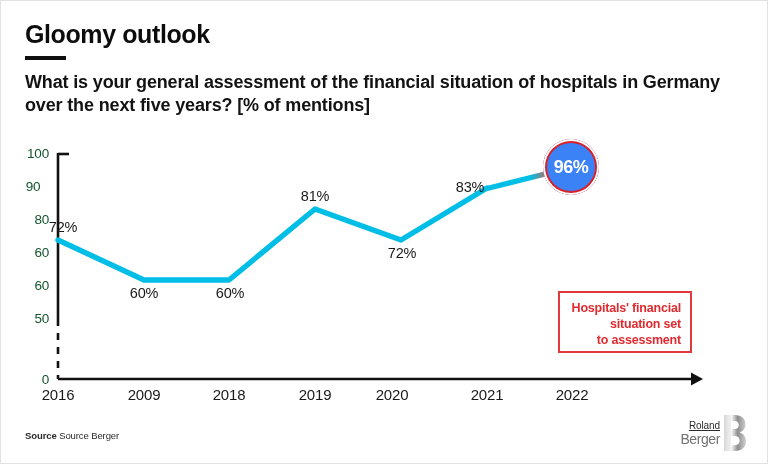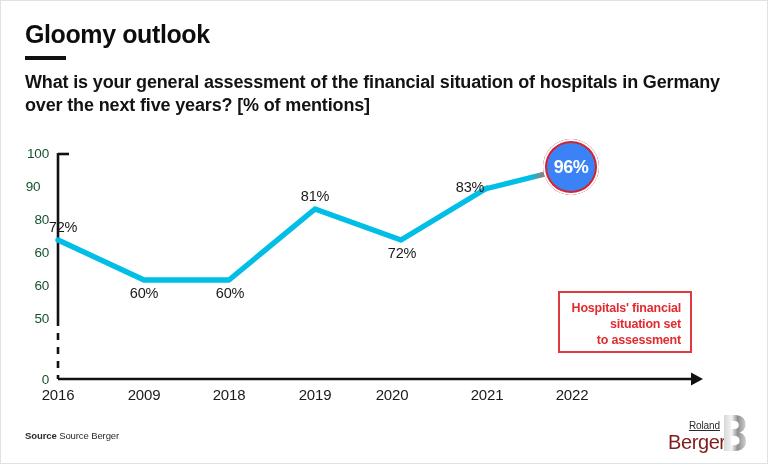--- a/index.html
+++ b/index.html
@@ -160,22 +160,22 @@
   }
   #logo-small {
     display: block;
     font-size: 10px;
     color: #2a2a2a;
     letter-spacing: -0.1px;
     text-decoration: underline;
   }
   #logo-big {
     display: block;
-    font-size: 20px;
-    color: #7f1d1d;
+    font-size: 14px;
+    color: #737373;
     letter-spacing: -0.4px;
     margin-top: 1px;
   }
   #logo-mark {
     position: absolute;
     left: 56px;
     top: 2px;
     width: 22px;
     height: 36px;
   }

